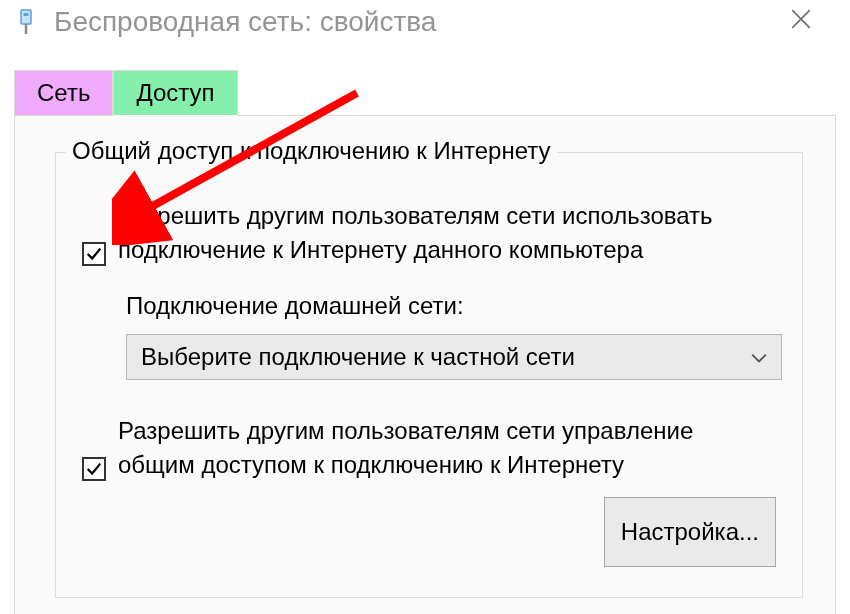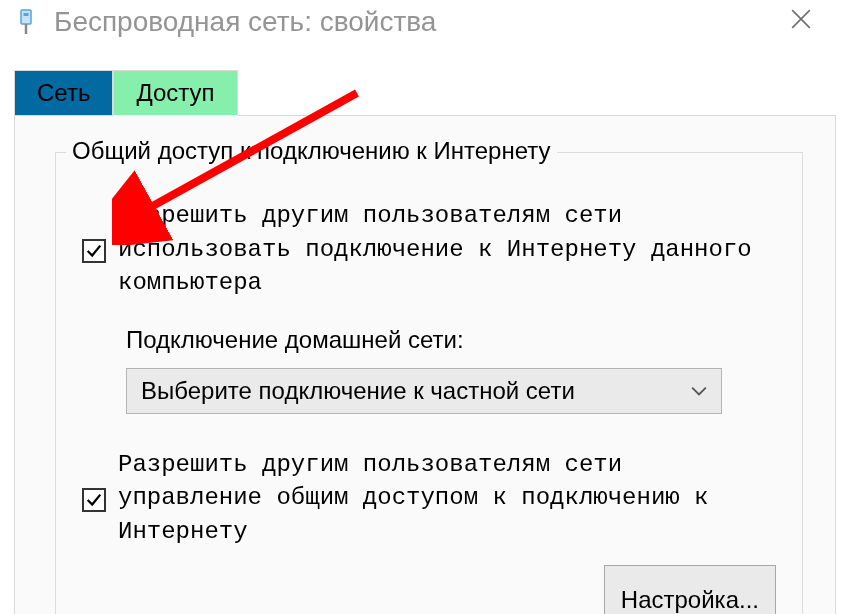--- a/index.html
+++ b/index.html
@@ -57,21 +57,21 @@
       font-size: 24px;
       color: #000;
       position: relative;
     }
     .tab.active {
       background: #86efac;
       border-bottom: 1px solid #fafafa;
       z-index: 2;
     }
     .tab:not(.active) {
-      background: #0369a1;
+      background: #f0abfc;
     }
     
     .tab-panel {
       margin: -1px 14px 0 14px;
       border: 1px solid #d9d9d9;
       background: #fafafa;
       padding: 36px 32px 40px 40px;
       position: relative;
       height: 530px;
     }
@@ -87,23 +87,22 @@
       left: 10px;
       background: #fafafa;
       padding: 0 6px;
       font-size: 24px;
       color: #000;
       white-space: nowrap;
     }
     
     .check-row {
       display: flex;
-      align-items: center;
+      align-items: flex-end;
       margin-bottom: 26px;
-      font-family: Liberation Mono, monospace;
     }
     .checkbox {
       width: 24px;
       height: 24px;
       border: 2px solid #333;
       background: #fff;
       margin-right: 12px;
       margin-top: 4px;
       flex-shrink: 0;
       display: flex;
@@ -128,21 +127,21 @@
     }
     .dropdown {
       display: flex;
       align-items: center;
       justify-content: space-between;
       border: 1px solid #b5b5b5;
       background: #eaeaea;
       padding: 8px 14px;
       font-size: 24px;
       color: #000;
-      width: 596px;
+      width: 656px;
     }
     .dropdown-chevron {
       font-size: 18px;
       color: #555;
     }
     
     .button-row {
       display: flex;
       justify-content: flex-end;
       margin-top: 10px;

